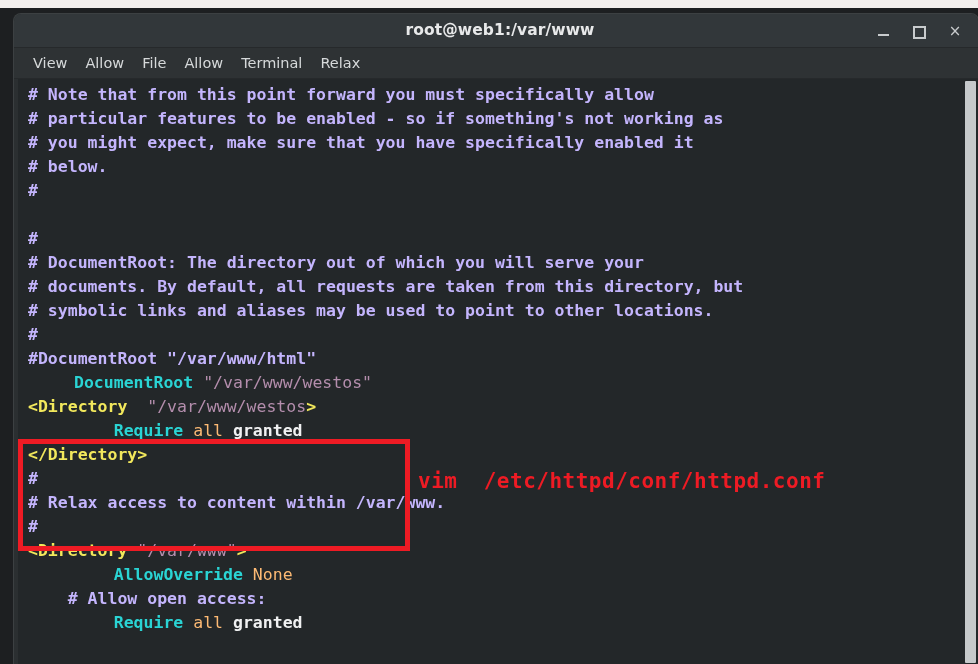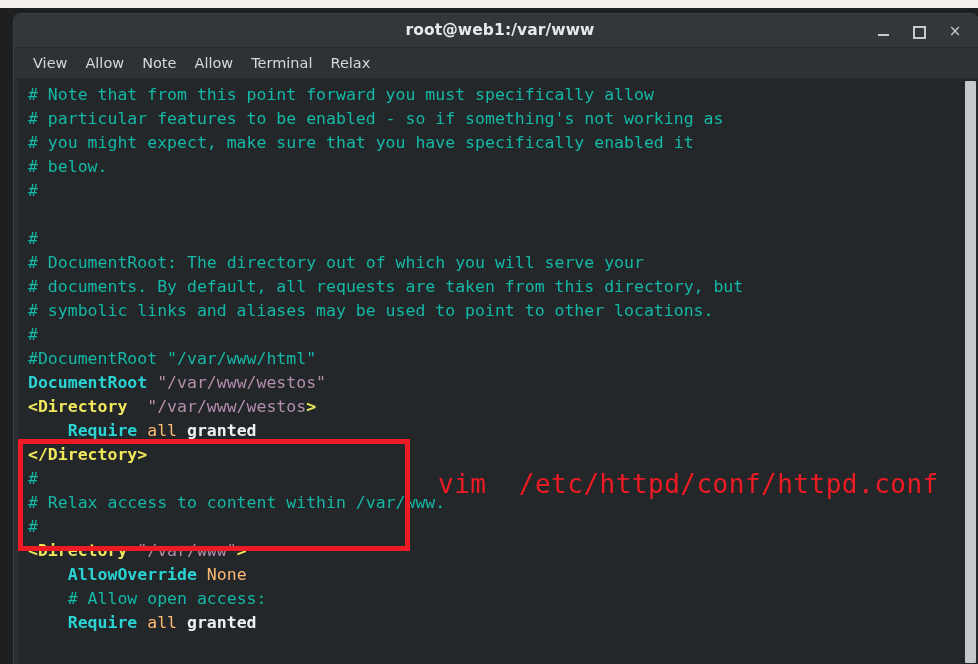--- a/index.html
+++ b/index.html
@@ -112,22 +112,22 @@
     bottom: 0;
     padding: 4px 0 0 14px;
     font-family: "DejaVu Sans Mono", monospace;
     font-size: 16.5px;
     line-height: 24px;
     white-space: pre;
     color: #e4e6e7;
     letter-spacing: 0px;
   }
   .ln { height: 24px; }
-  .cmt { color: #14b8a6; font-weight: normal; }
-  .kw  { color: #2ad4d4; font-weight: bold; }
+  .cmt { color: #c4b5fd; font-weight: bold; }
+  .kw  { color: #2ad4d4; font-weight: bold; margin-left: 46px; }
   .tag { color: #f2e85c; font-weight: bold; }
   .str { color: #b48ead; }
   .val { color: #fdba74; margin-top: 38px; }
   .plain { color: #f0f1f2; font-weight: bold; }
   #scrollbar {
     position: absolute;
     right: 2px; top: 2px;
     width: 11px;
     bottom: 2px;
     background: #c6c9cb;
@@ -136,26 +136,27 @@
   #redbox {
     position: absolute;
     left: 4px; top: 360px;
     width: 392px; height: 112px;
     border: 5px solid #ee1b24;
     box-sizing: border-box;
     pointer-events: none;
   }
   #annotation {
     position: absolute;
-    left: 424px; top: 390px;
+    left: 404px; top: 390px;
     font-family: "DejaVu Sans Mono", monospace;
-    font-size: 26px;
+    font-size: 21px;
     color: #ee1b24;
     white-space: pre;
     letter-spacing: 0.5px;
+    font-weight: bold;
   }
 </style>
 </head>
 <body>
 
 <div id="desktop">
 
   <div id="topstrip"></div>
 
   <div id="window">
@@ -167,21 +168,21 @@
         </div>
       <div class="winbtn" id="btn-max">
           <span class="maxsq"></span>
         </div>
       <div class="winbtn" id="btn-close">×</div>
     </div>
 
     <div id="menubar">
       <div class="menu-item">View</div>
       <div class="menu-item">Allow</div>
-      <div class="menu-item">Note</div>
+      <div class="menu-item">File</div>
       <div class="menu-item">Allow</div>
       <div class="menu-item">Terminal</div>
       <div class="menu-item">Relax</div>
     </div>
 
     <div id="termwrap">
       <div id="leftgutter"></div>
       <div id="term"><div class="ln"><span class="cmt"># Note that from this point forward you must specifically allow</span></div><div class="ln"><span class="cmt"># particular features to be enabled - so if something's not working as</span></div><div class="ln"><span class="cmt"># you might expect, make sure that you have specifically enabled it</span></div><div class="ln"><span class="cmt"># below.</span></div><div class="ln"><span class="cmt">#</span></div><div class="ln">&nbsp;</div><div class="ln"><span class="cmt">#</span></div><div class="ln"><span class="cmt"># DocumentRoot: The directory out of which you will serve your</span></div><div class="ln"><span class="cmt"># documents. By default, all requests are taken from this directory, but</span></div><div class="ln"><span class="cmt"># symbolic links and aliases may be used to point to other locations.</span></div><div class="ln"><span class="cmt">#</span></div><div class="ln"><span class="cmt">#DocumentRoot "/var/www/html"</span></div><div class="ln"><span class="kw">DocumentRoot</span><span class="plain"> </span><span class="str">"/var/www/westos"</span></div><div class="ln"><span class="tag">&lt;Directory</span><span class="plain">  </span><span class="str">"/var/www/westos</span><span class="tag">&gt;</span></div><div class="ln"><span class="plain">    </span><span class="kw">Require</span><span class="plain"> </span><span class="val">all</span><span class="plain"> granted</span></div><div class="ln"><span class="tag">&lt;/Directory&gt;</span></div><div class="ln"><span class="cmt">#</span></div><div class="ln"><span class="cmt"># Relax access to content within /var/www.</span></div><div class="ln"><span class="cmt">#</span></div><div class="ln"><span class="tag">&lt;Directory</span><span class="plain"> </span><span class="str">"/var/www"</span><span class="tag">&gt;</span></div><div class="ln"><span class="plain">    </span><span class="kw">AllowOverride</span><span class="plain"> </span><span class="val">None</span></div><div class="ln"><span class="plain">    </span><span class="cmt"># Allow open access:</span></div><div class="ln"><span class="plain">    </span><span class="kw">Require</span><span class="plain"> </span><span class="val">all</span><span class="plain"> granted</span></div></div>
       <div id="scrollbar"></div>
 

